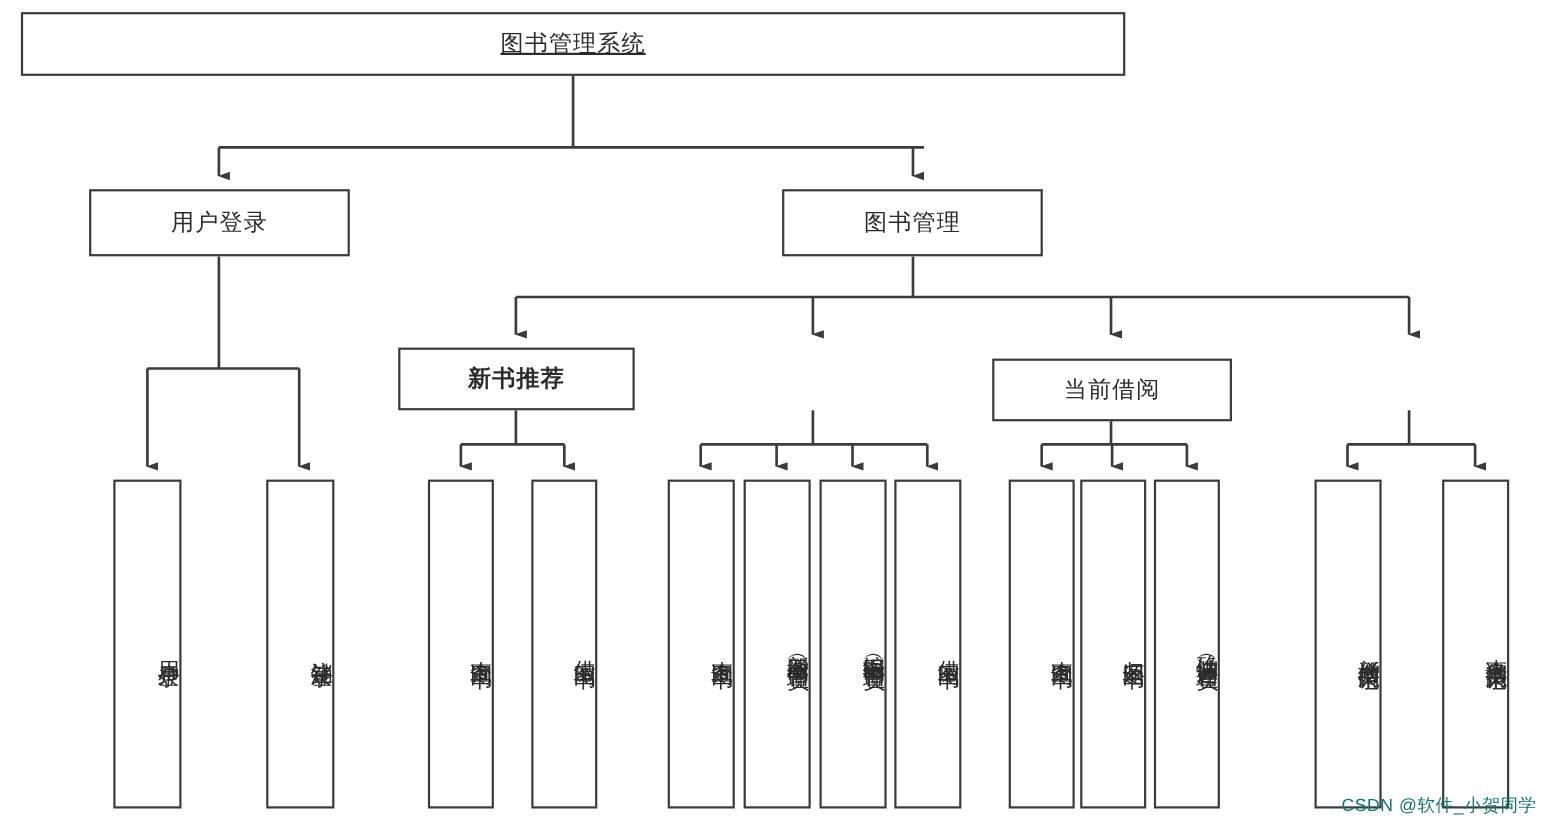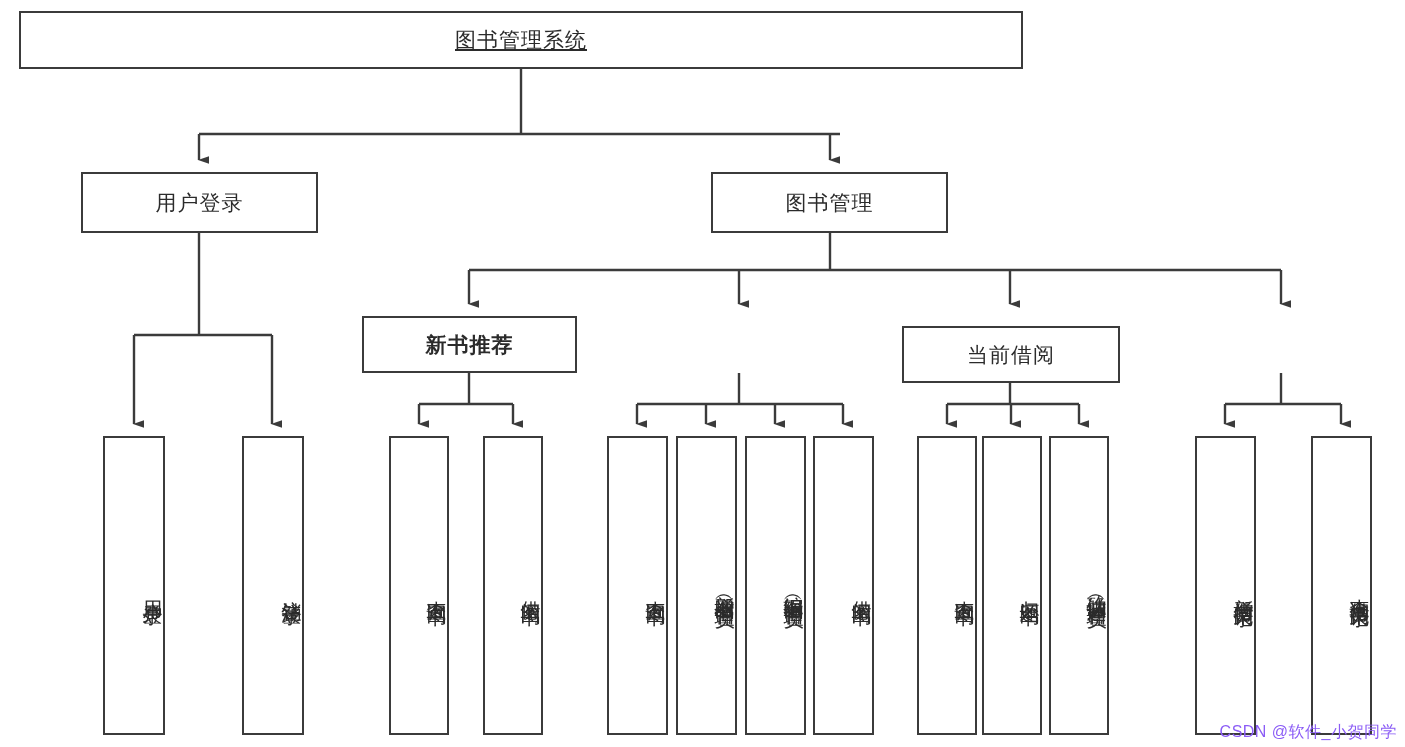--- a/index.html
+++ b/index.html
@@ -58,21 +58,21 @@
   }
   .vert .node-label {
     writing-mode: vertical-rl;
     text-orientation: upright;
   }
   #watermark {
     position: absolute;
     right: 8px;
     bottom: 4px;
     font-size: 16px;
-    color: #8b5cf6;
+    color: #0f766e;
     letter-spacing: 0.5px;
     z-index: 5;
     white-space: nowrap;
   }
 </style>
 </head>
 <body>
 
 <div id="diagram-root">
 

